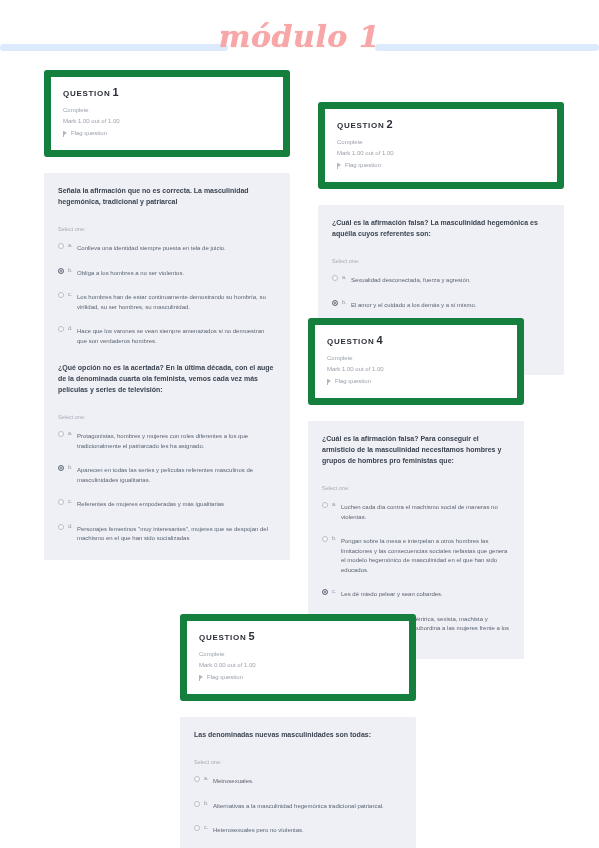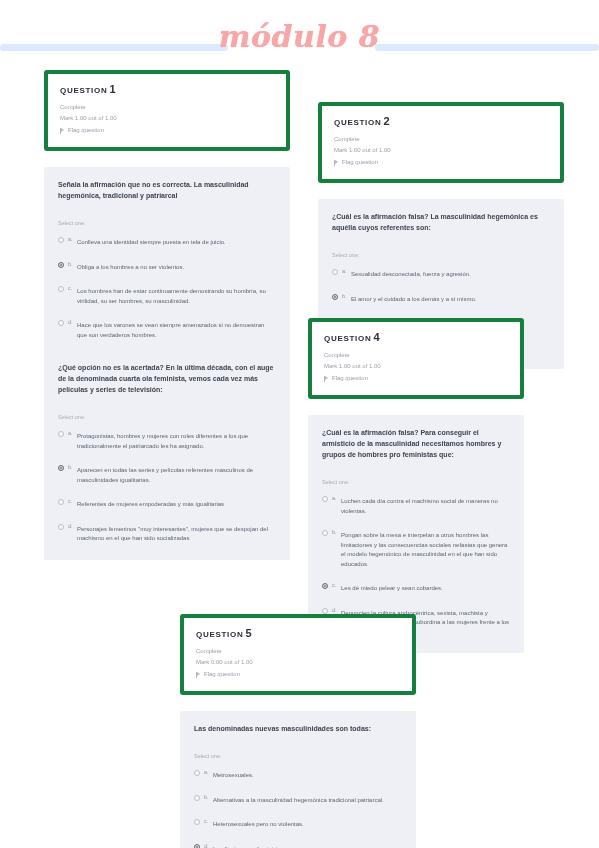--- a/index.html
+++ b/index.html
@@ -55,21 +55,21 @@
   }
 
   
   .qblock {
     position: absolute;
     width: 246px;
   }
 
   .q-head {
     background: #ffffff;
-    border: 4px solid #15803d;
+    border: 7px solid #15803d;
     border-radius: 3px;
     padding: 10px 12px 11px 12px;
     box-sizing: border-box;
   }
   .q-title {
     font-size: 8px;
     font-weight: bold;
     color: #2b2f38;
     letter-spacing: 0.7px;
     text-transform: uppercase;
@@ -180,21 +180,21 @@
   #q3 { left: 44px;  top: 272px;}
   #q4 { left: 308px; top: 256px; width: 216px;}
   #q5 { left: 180px; top: 552px; width: 236px;}
 </style>
 </head>
 <body>
 
 <div class="header">
   <div class="rule rule-left"></div>
   <div class="rule rule-right"></div>
-  <div class="module-title">módulo 8</div>
+  <div class="module-title">módulo 1</div>
 </div>
 
 <div class="board" id="board">
     <div class="qblock" id="q1">
       <div class="q-head">
         <div class="q-title"><span>QUESTION</span><span class="qnum">1</span></div>
         <div class="q-meta">Complete</div>
         <div class="q-meta">Mark 1.00 out of 1.00</div>
         <div class="q-flag">
           <span class="flag-ico"></span>

